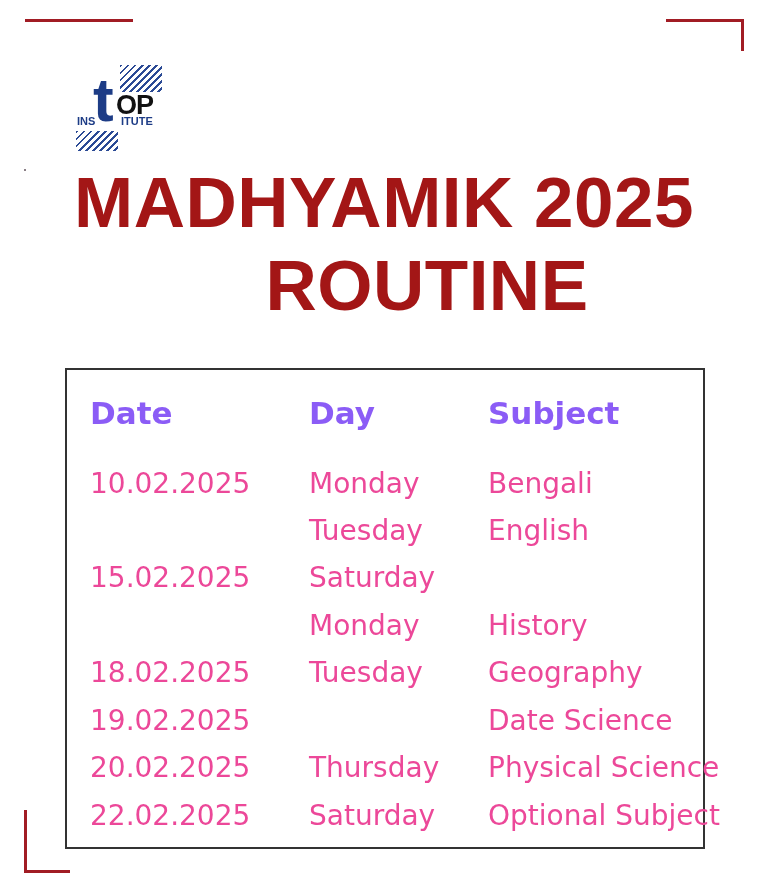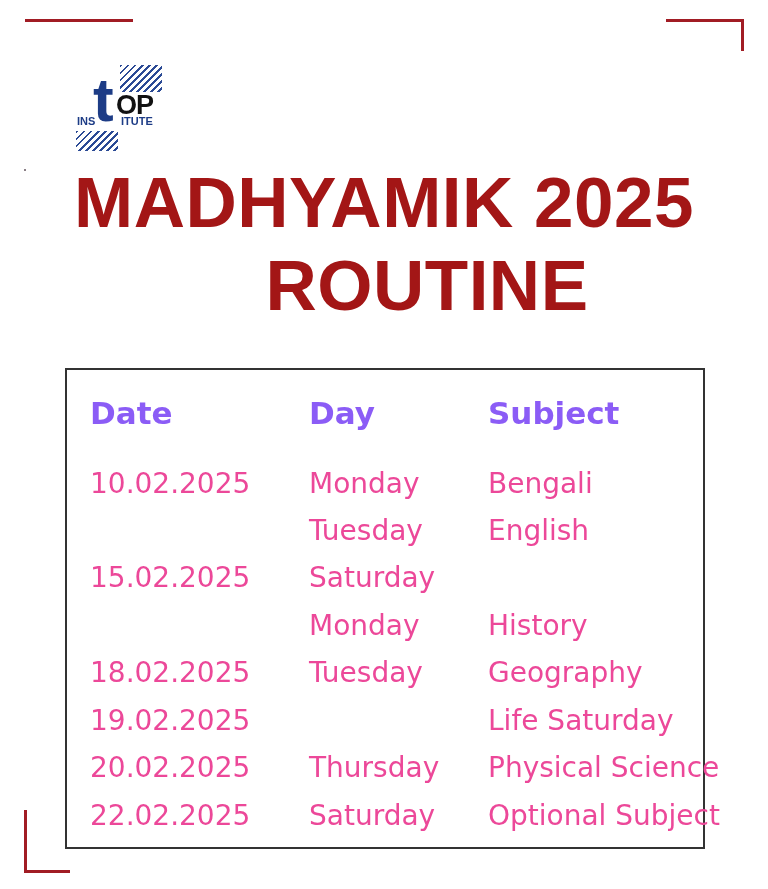--- a/index.html
+++ b/index.html
@@ -120,21 +120,21 @@
       <span class="cell c-day">Monday</span>
       <span class="cell c-subject">History</span>
     </div>
     <div class="row data" style="top:265px">
       <span class="cell c-date">18.02.2025</span>
       <span class="cell c-day">Tuesday</span>
       <span class="cell c-subject">Geography</span>
     </div>
     <div class="row data" style="top:313px">
       <span class="cell c-date">19.02.2025</span>
-      <span class="cell c-subject">Life Saturday</span>
+      <span class="cell c-subject">Date Science</span>
     </div>
     <div class="row data" style="top:360px">
       <span class="cell c-date">20.02.2025</span>
       <span class="cell c-day">Thursday</span>
       <span class="cell c-subject">Physical Science</span>
     </div>
     <div class="row data" style="top:408px">
       <span class="cell c-date">22.02.2025</span>
       <span class="cell c-day">Saturday</span>
       <span class="cell c-subject">Optional Subject</span>

